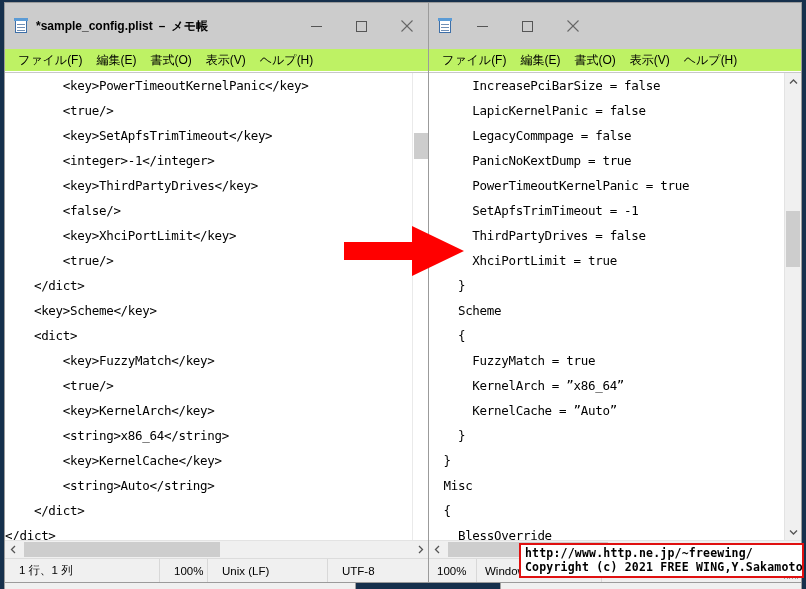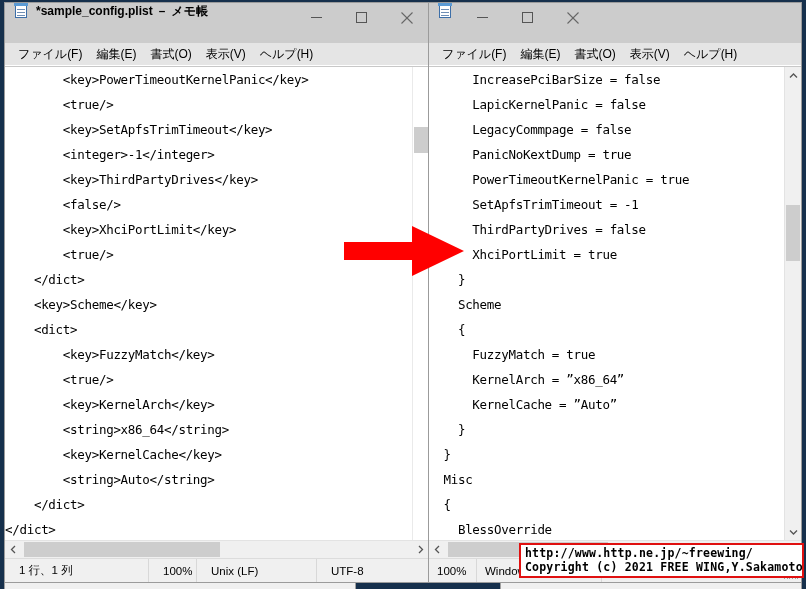--- a/index.html
+++ b/index.html
@@ -33,24 +33,24 @@
   .np-window {
     position: absolute;
     background: #ffffff;
     box-sizing: border-box;
     border: 1px solid #9b9b9b;
     display: flex;
     flex-direction: column;
     overflow: hidden;
   }
   .np-titlebar {
-    height: 40px;
+    height: 46px;
     background: #cccccc;
     display: flex;
-    align-items: flex-start;
+    align-items: center;
     flex: 0 0 auto;
     position: relative;
   }
   .np-icon {
     width: 16px; height: 16px;
     margin-left: 8px;
     margin-right: 7px;
     position: relative;
     flex: 0 0 auto;
   }
@@ -92,21 +92,21 @@
     height: 29px;
     display: flex;
     align-items: center;
     justify-content: center;
     color: #555555;
   }
   .np-btn svg { display: block; }
 
   .np-menubar {
     height: 22px;
-    background: #e5e5e5;
+    background: #bef264;
     display: flex;
     align-items: center;
     padding-left: 6px;
     flex: 0 0 auto;
     border-bottom: 1px solid #ffffff;
   }
   .np-menu-item {
     font-size: 12px;
     color: #000000;
     padding: 2px 7px;
@@ -361,21 +361,21 @@
         <div class="htrack">
           <div class="hthumb" style="left:2px;width:196px;"></div>
         </div>
         <div class="harrow">
           <svg width="7" height="9" viewBox="0 0 7 9">
               <polyline points="2,1 5.5,4.5 2,8" fill="none" stroke="#555" stroke-width="1.3"></polyline>
             </svg>
         </div>
       </div>
       <div class="np-status">
-        <span class="cell" style="width:144px;">1 行、1 列</span>
+        <span class="cell" style="width:155px;">1 行、1 列</span>
         <span class="cell" style="width:48px;">100%</span>
         <span class="cell" style="width:120px;">Unix (LF)</span>
         <span class="cell" style="border-right:none;flex:1 1 auto;">UTF-8</span>
       </div>
     </div>
   </div>
 
   <div class="np-window" style="left:428px; top:2px; width:374px; height:581px;">
 
     <div class="np-titlebar">

